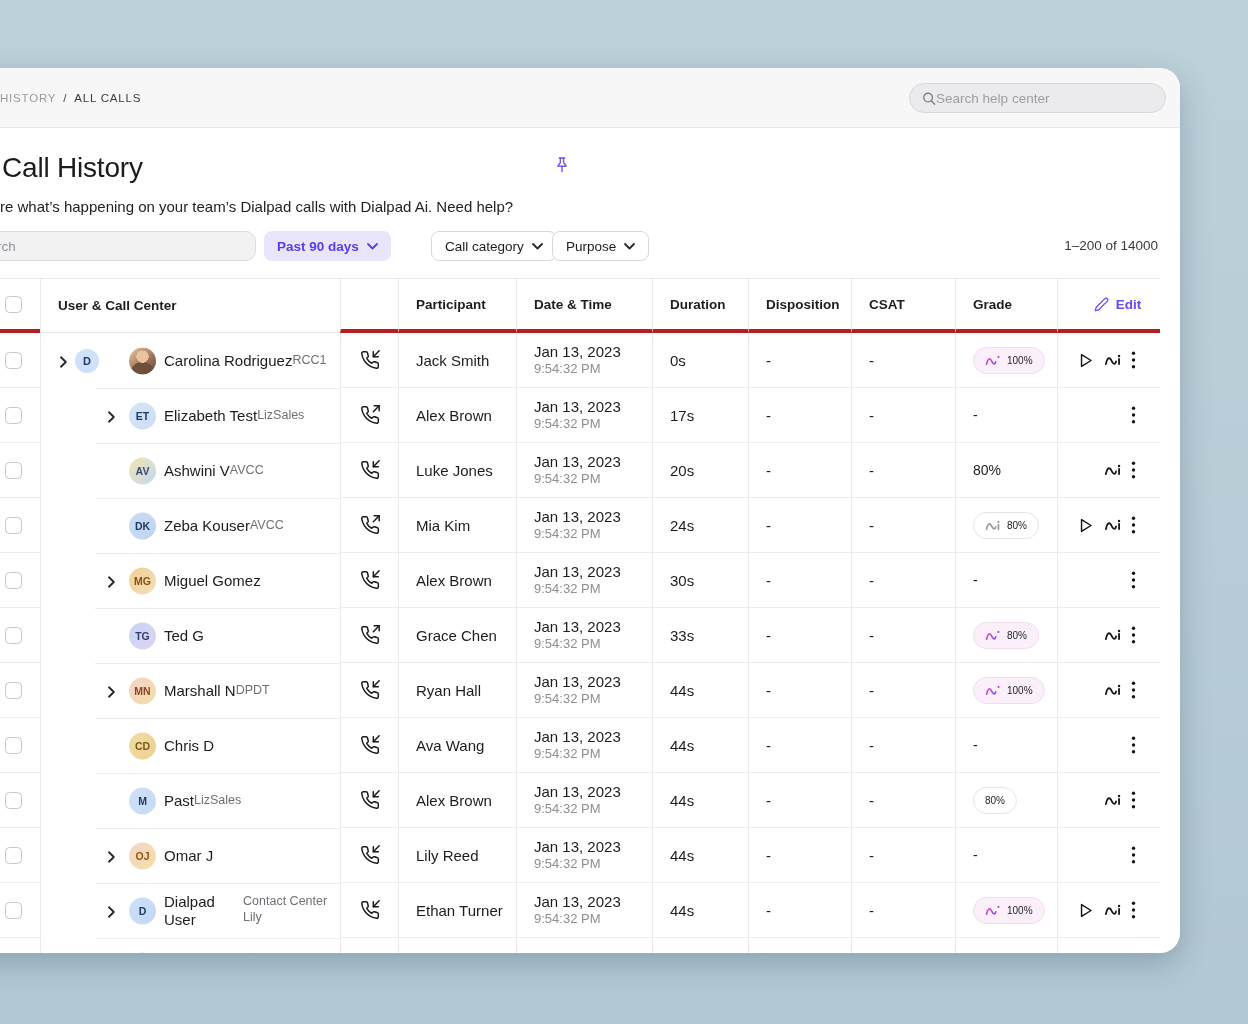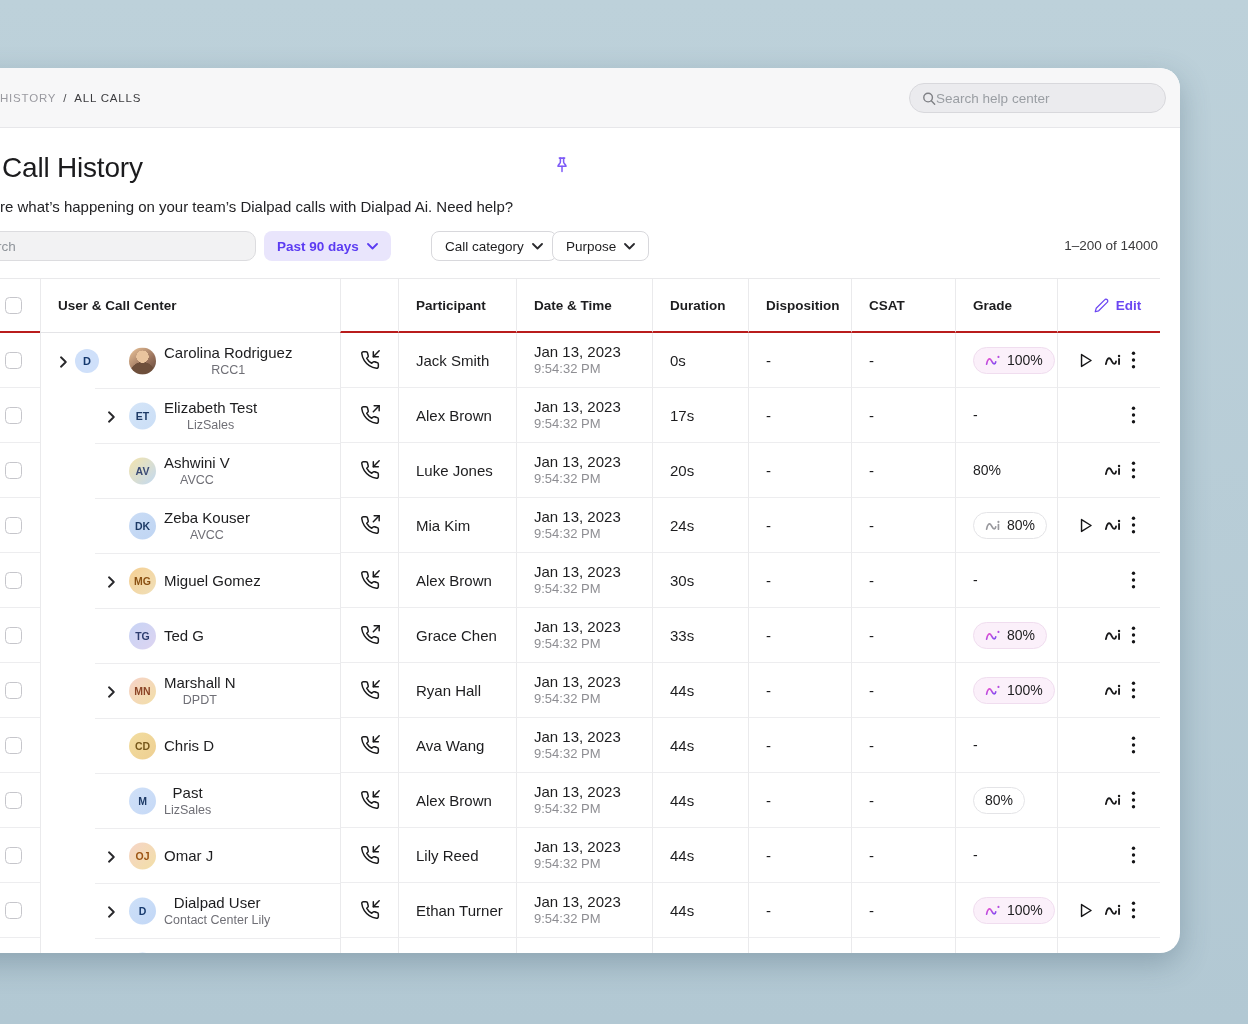--- a/index.html
+++ b/index.html
@@ -45,21 +45,21 @@
   .chip-cat { left:451px; } .chip-purpose { left:572px; }
   .pagination { position:absolute; right:22px; top:7px; font-size:13.5px; color:#3a3a3c; }
 
   
   .table { position:absolute; left:0; top:210px; width:1224px; border-top:1px solid #e9e9eb; }
   .trow { display:grid; height:55px;
     grid-template-columns:104px 300px 58px 118px 136px 96px 103px 104px 102px 103px; }
   .thead { height:54px; }
   .c { position:relative; display:flex; align-items:center; padding-left:17px;
     border-bottom:1px solid #ededef; color:#1d1d1f; font-size:15px; }
-  .thead .c { font-size:13.5px; font-weight:700; border-bottom:2px solid #b91c1c; }
+  .thead .c { font-size:13.5px; font-weight:700; border-bottom:4px solid #b91c1c; }
   .bl { border-left:1px solid #eaeaec; }
   .c-check { padding-left:69px; }
   .checkbox { width:17px; height:17px; border:1.5px solid #c6c6cb; border-radius:4.5px;
     background:#fff; cursor:pointer; flex:none; }
   .c-user { padding:0; border-bottom:none; }
   .c-user::after { content:""; position:absolute; left:54px; right:0; bottom:-1px;
     height:1px; background:#ededef; }
   .thead .c-user { padding-left:17px; border-bottom:1px solid #e4e4e7; }
   .thead .c-user::after { display:none; }
   .chev { position:absolute; left:66px; top:50%; transform:translateY(-50%); width:9px; height:13px; cursor:pointer; }
@@ -68,29 +68,29 @@
     width:24px; height:24px; border-radius:50%; background:#cfe0fa; color:#14386e;
     font-size:11px; font-weight:700; display:flex; align-items:center; justify-content:center; }
   .avatar { position:absolute; left:88px; top:50%; transform:translateY(-50%);
     width:27px; height:27px; border-radius:50%; font-size:10.5px; font-weight:700;
     display:flex; align-items:center; justify-content:center; flex:none; }
   .avatar.photo { background:
     radial-gradient(circle at 50% 34%, #e9c49e 0 27%, transparent 28%),
     radial-gradient(circle at 50% 102%, #6e4f3b 0 42%, transparent 43%),
     linear-gradient(140deg,#d9b28c 15%,#97705a 60%,#5e463a 100%); }
   .ublock { position:absolute; left:123px; top:50%; transform:translateY(-50%);
-    display:flex; flex-direction:column;text-align:center; }
+    display:flex; flex-direction:row; }
   .uname { font-size:15px; color:#1d1d1f; line-height:18px; }
   .usub { font-size:12.5px; color:#6f6f76; line-height:16px; }
   .c-dir { justify-content:center; padding-left:0; }
   .dblock { display:flex; flex-direction:column;justify-content:space-between; }
   .ddate { font-size:15px; line-height:18px; color:#1d1d1f; }
   .dtime { font-size:13px; line-height:16px; color:#8e8e93; }
   .pill { display:inline-flex; align-items:center; gap:6px; height:27px; padding:0 11px;
-    border-radius:14px; font-size:14px; color:#1d1d1f; }
+    border-radius:14px; font-size:10px; color:#1d1d1f; }
   .pill-pink { background:#fbf0fa; border:1px solid #f0ddef; }
   .pill-gray { background:#fff; border:1px solid #e4e4e7; }
   .pill-gray .aw { stroke:#98989d; } .pill-gray .ad { fill:#98989d; }
   .gplain { font-size:14px; }
   .c-edit { justify-content:flex-end; padding-right:24px; gap:9px; }
   .thead .c-edit { justify-content:center; padding-right:0; gap:7px; color:#6b46f2; font-weight:600; }
   .act { background:none; border:none; padding:0; cursor:pointer; display:flex; align-items:center; }
   .defs { position:absolute; width:0; height:0; }
 </style>
 </head>

